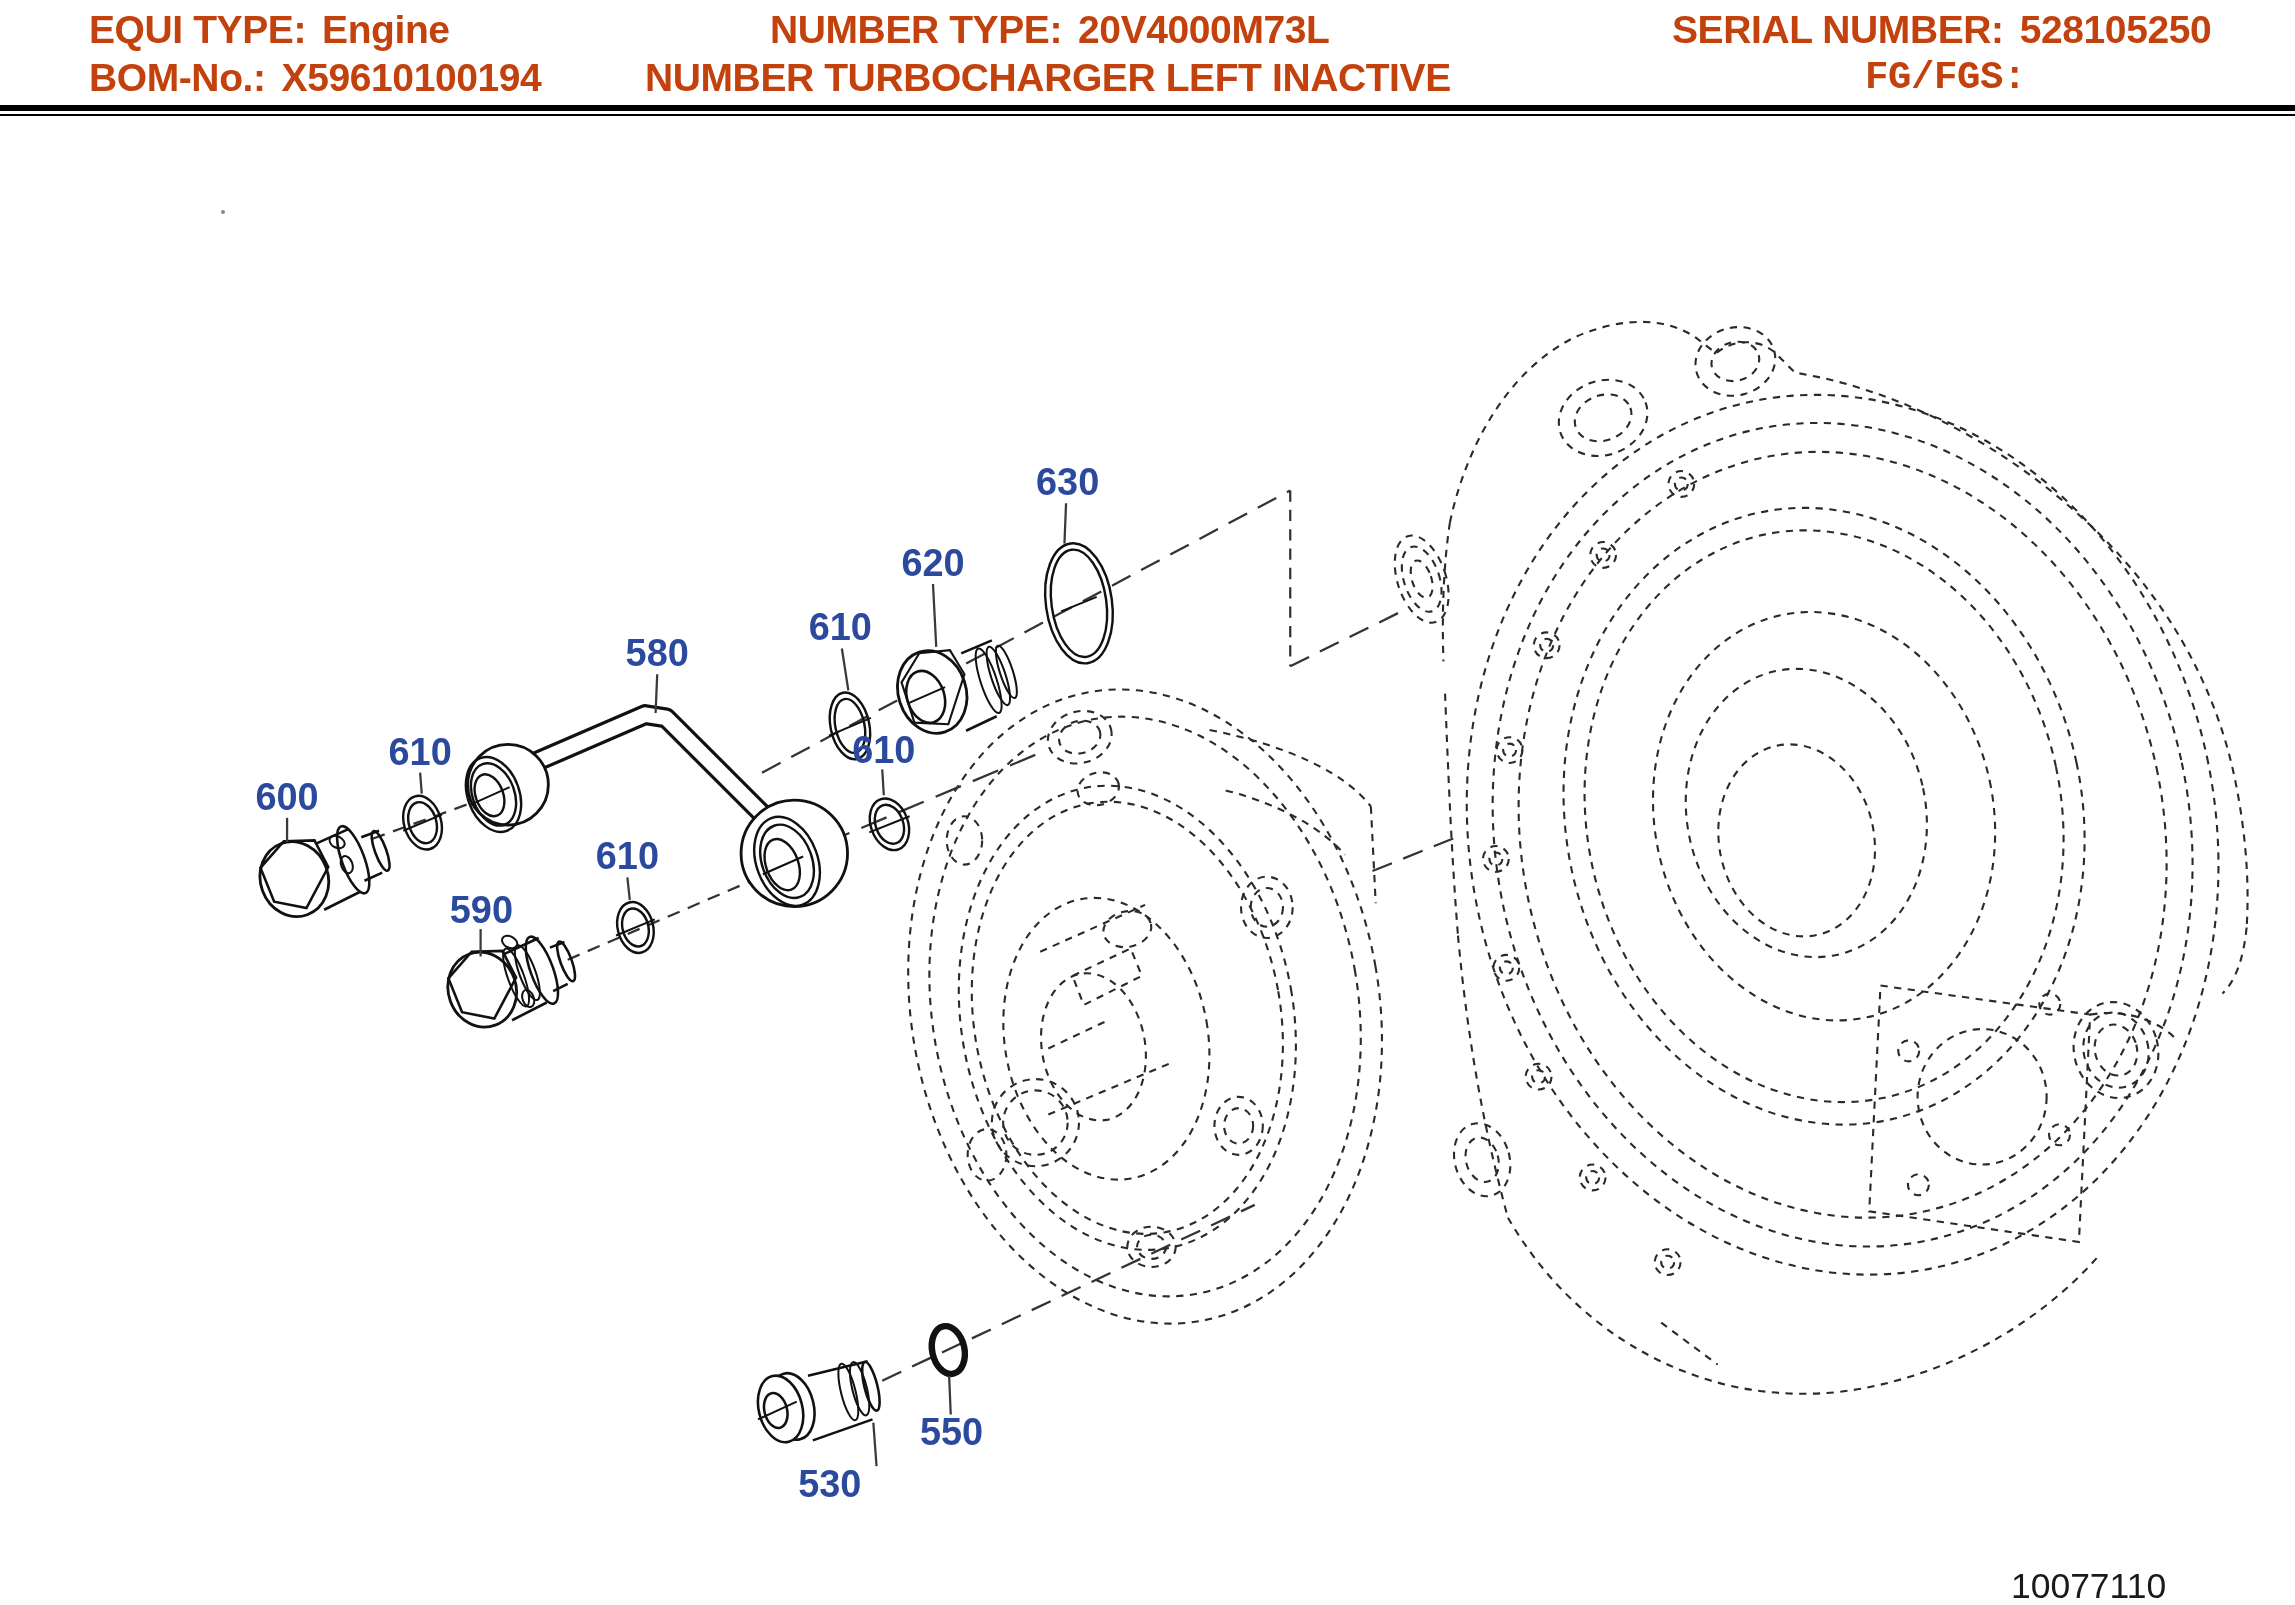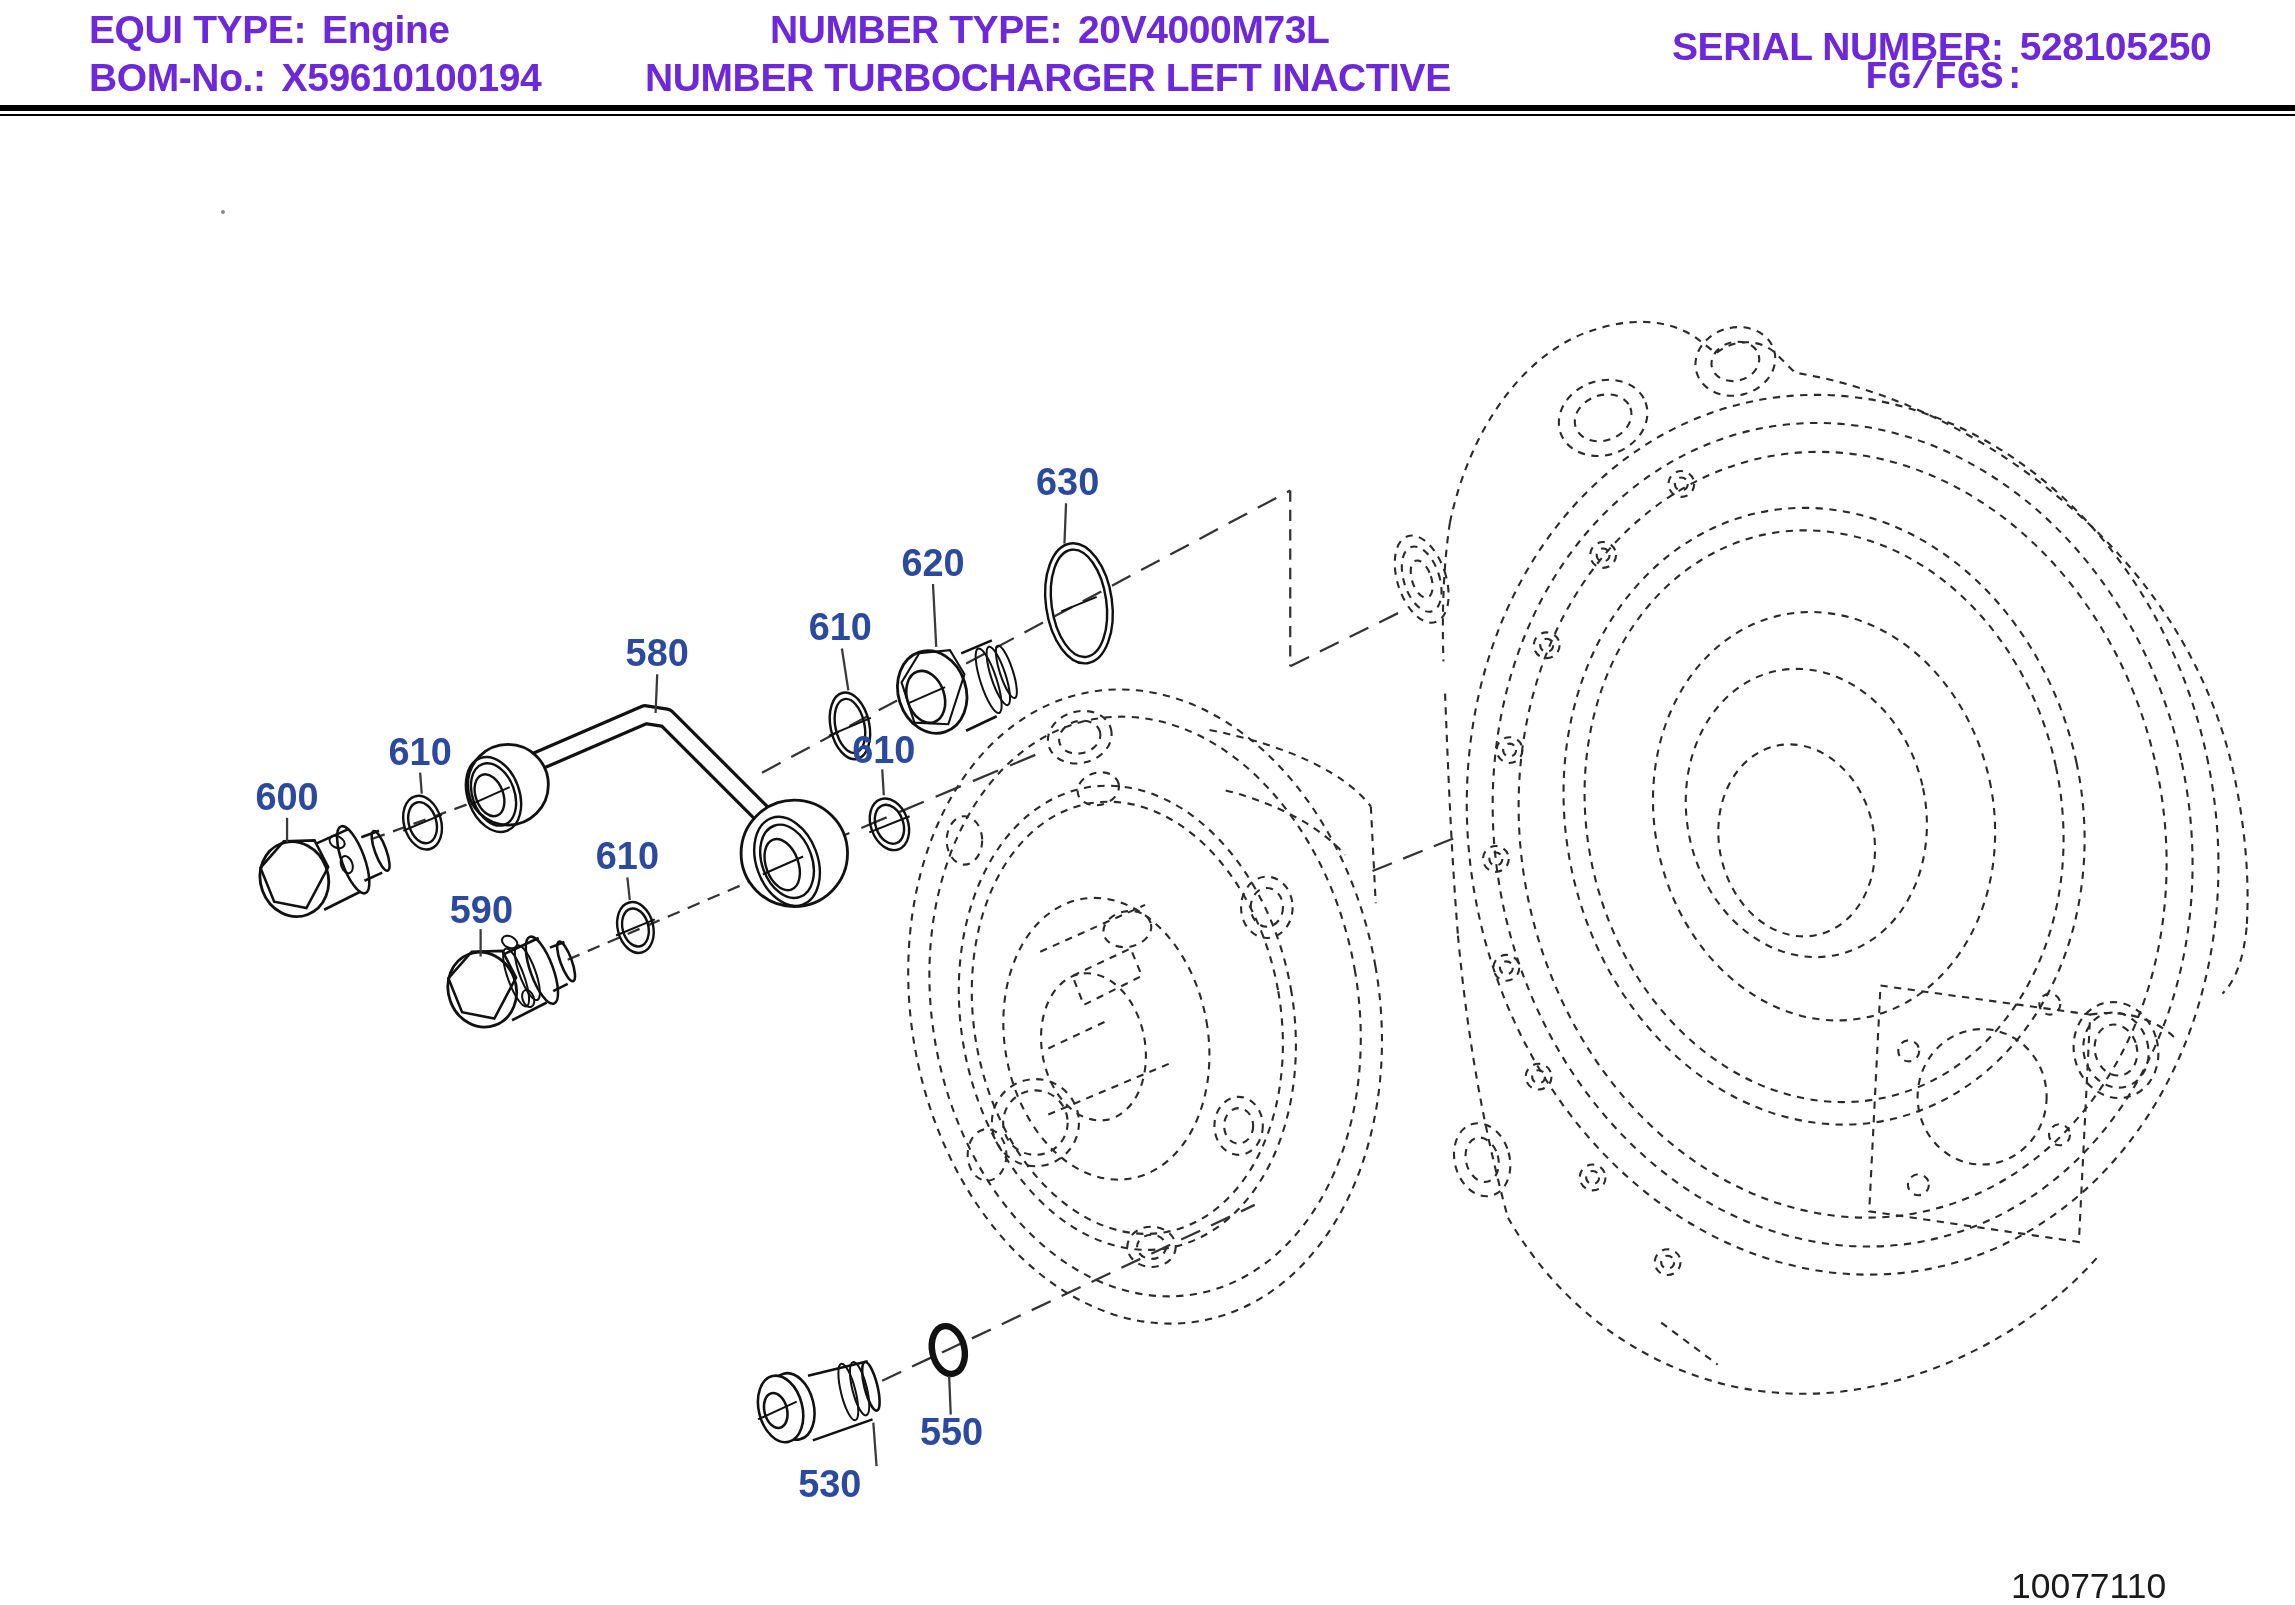--- a/index.html
+++ b/index.html
@@ -1,34 +1,34 @@
 <!DOCTYPE html>
 <html style="font-size:13px"><head>
 <meta charset="utf-8">
 <style>
   html,body{margin:0;padding:0;background:#ffffff;}
   body{width:2295px;height:1605px;position:relative;font-family:"Liberation Sans",sans-serif;overflow:hidden;}
-  .hdr{position:absolute;white-space:nowrap;font-weight:bold;font-size:39px;color:#6d28d9;letter-spacing:-0.4px;}
+  .hdr{position:absolute;white-space:nowrap;font-weight:bold;font-size:39px;color:#c2410c;letter-spacing:-0.4px;}
   .hdr .val{margin-left:16px;}
   .rule-thick{position:absolute;left:0;top:105px;width:2295px;height:5.6px;background:#000;}
   .rule-thin{position:absolute;left:0;top:114px;width:2295px;height:2.4px;background:#000;}
   svg text.callout{font-family:"Liberation Sans",sans-serif;font-weight:bold;font-size:47px;}
   svg text.dwg{font-family:"Liberation Sans",sans-serif;font-weight:normal;font-size:44px;}
   .dot{position:absolute;left:221px;top:210px;width:4px;height:4px;background:#8a8a8a;border-radius:50%;}
 </style>
 </head>
 <body>
 
 <div class="hdr" style="left:89px;top:8px;">
   <span>EQUI TYPE:</span><span class="val">Engine</span>
 </div>
 <div class="hdr" style="left:770px;top:8px;">
   <span>NUMBER TYPE:</span><span class="val">20V4000M73L</span>
 </div>
-<div class="hdr" style="left:1672px;top:25px;">
+<div class="hdr" style="left:1672px;top:8px;">
   <span>SERIAL NUMBER:</span><span class="val">528105250</span>
 </div>
 <div class="hdr" style="left:89px;top:56px;">
   <span>BOM-No.:</span><span class="val">X59610100194</span>
 </div>
 <div class="hdr" style="left:645px;top:56px;">NUMBER TURBOCHARGER LEFT INACTIVE</div>
 <div class="hdr" style="left:1865px;top:56px;font-family:Liberation Mono, monospace;">FG/FGS:</div>
 <div class="rule-thick"></div>
 <div class="rule-thin"></div>
 <div class="dot"></div>

